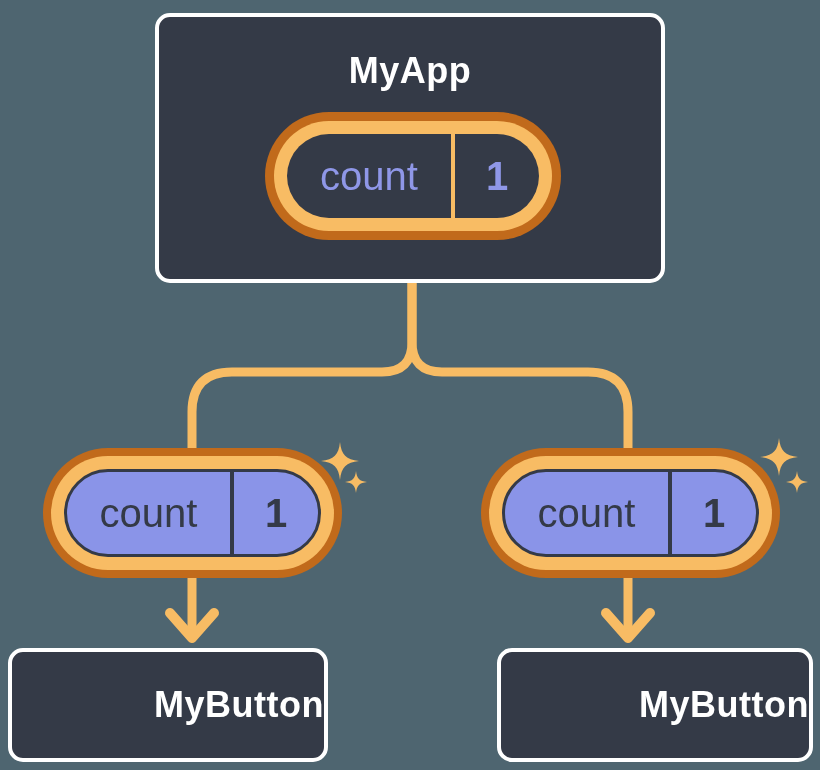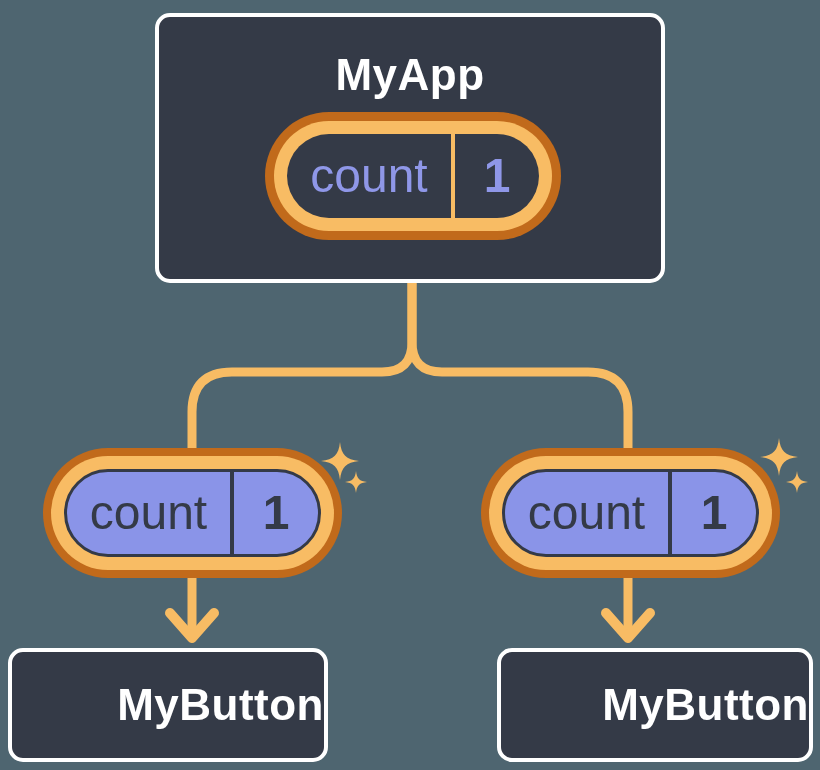--- a/index.html
+++ b/index.html
@@ -22,21 +22,21 @@
   .node {
     position: absolute;
     box-sizing: border-box;
     background: var(--node-bg, #343a47);
     border: 4px solid var(--node-border, #ffffff);
     border-radius: 15px;
     z-index: 2;
   }
   .node-title {
     color: var(--text-light, #ffffff);
-    font-size: 44px;
+    font-size: 36px;
     font-weight: 600;
     line-height: 1;
     text-align: center;
     letter-spacing: 0.5px;
   }
   .root-node { left: 155px; top: 13px; width: 510px; height: 270px; }
   .root-node .node-title { margin-top: 36px; }
   .button-node { display: flex; align-items: center; justify-content: flex-end; }
   .button-node-left  { left: 8px;   top: 648px; width: 320px; height: 114px; }
   .button-node-right { left: 497px; top: 648px; width: 316px; height: 114px; }
@@ -58,21 +58,21 @@
     background: var(--ring-inner, #f8bc64);
     padding: 13px;
   }
   .pill-inner {
     box-sizing: border-box;
     width: 100%; height: 100%;
     border-radius: 999px;
     display: flex;
     align-items: stretch;
     overflow: hidden;
-    font-size: 48px;
+    font-size: 40px;
     line-height: 1;
   }
   .pill-inner.state {            
     background: var(--node-bg, #343a47);
     color: var(--text-lavender, #8f97e8);
   }
   .pill-inner.prop {             
     background: var(--pill-fill, #8a94e8);
     border: 3px solid var(--text-dark, #343a47);
     color: var(--text-dark, #343a47);

